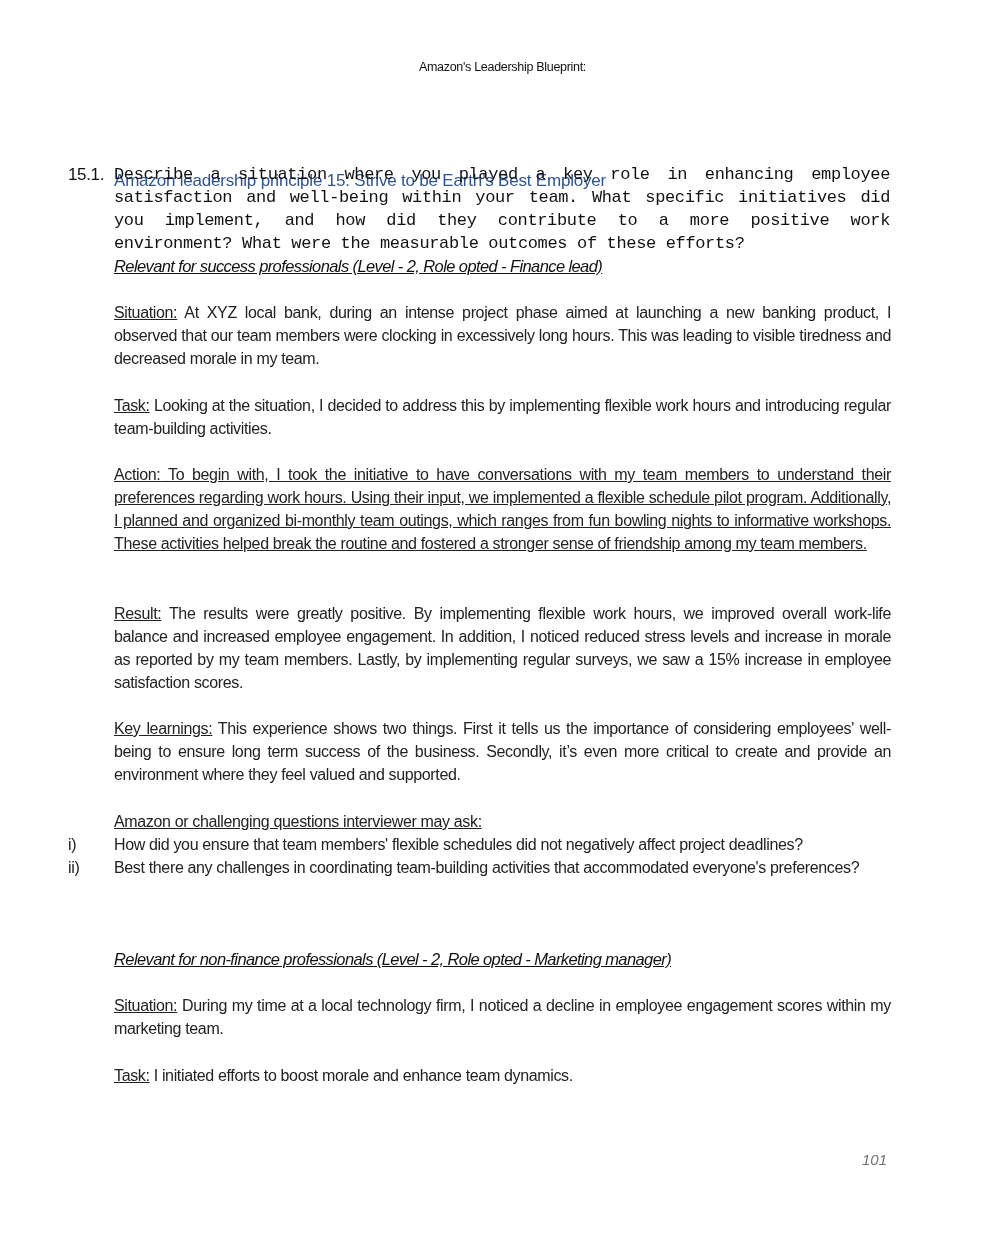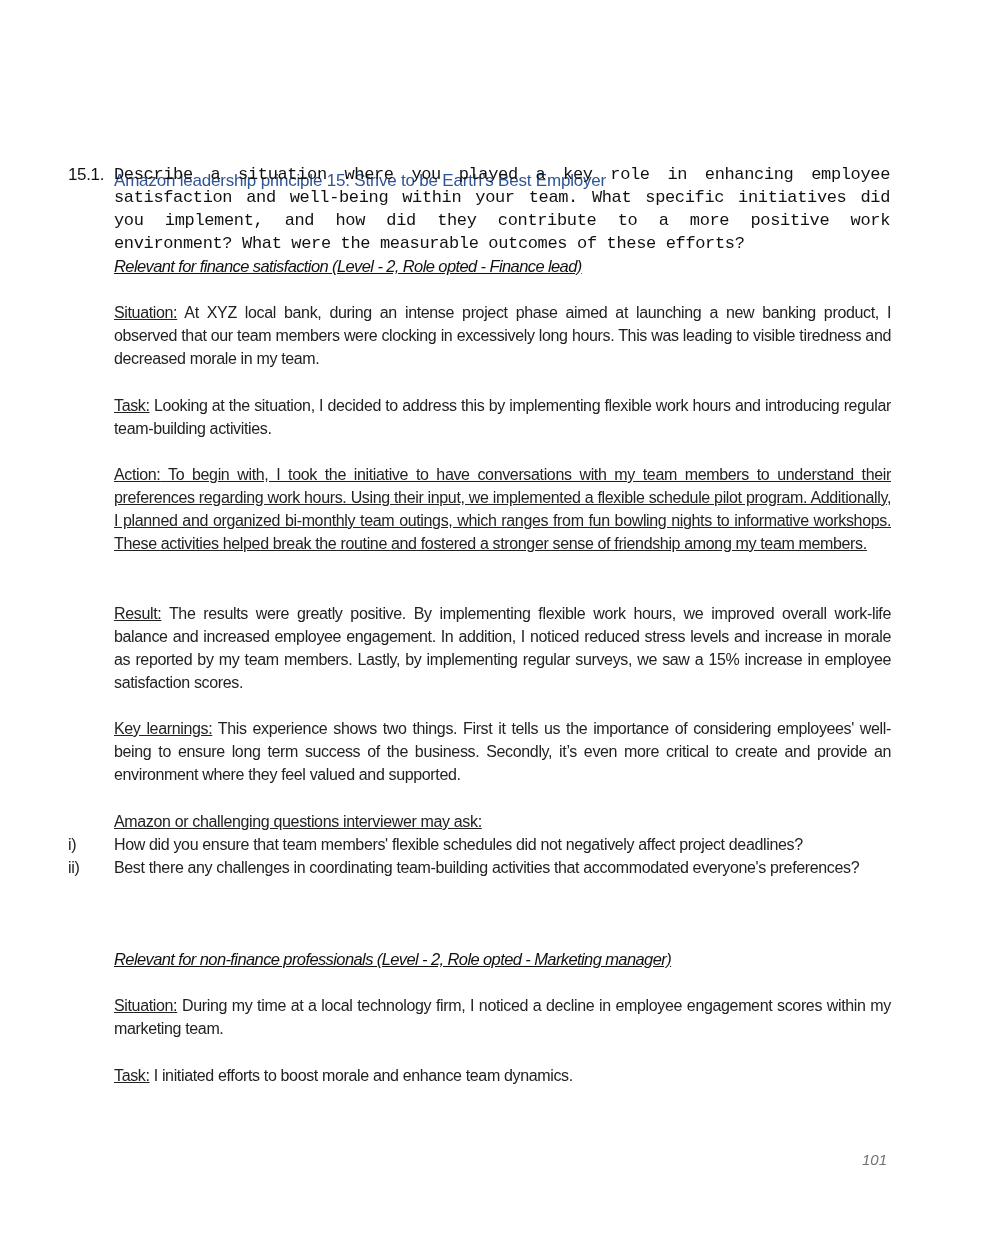--- a/index.html
+++ b/index.html
@@ -102,31 +102,32 @@
       left: 862px;
       font-size: 15px;
       color: #737373;
       font-style: italic;
     }
   </style>
 </head>
 <body>
 
 <div class="page-header">
+  <div>Amazon's Leadership Blueprint:</div>
 </div>
 
 <div class="principle-heading">Amazon leadership principle 15: Strive to be Earth’s Best Employer</div>
 
 <div class="question">
   <span class="qnum">15.1.</span>
   <div class="qtext">Describe a situation where you played a key role in enhancing employee satisfaction and well-being within your team. What specific initiatives did you implement, and how did they contribute to a more positive work environment? What were the measurable outcomes of these efforts?</div>
 </div>
 
 <div class="block left" style="top:255px;">
-  <span class="relevant">Relevant for finance satisfaction (Level - 2, Role opted - Finance lead)</span>
+  <span class="relevant">Relevant for success professionals (Level - 2, Role opted - Finance lead)</span>
 </div>
 
 <div class="block" style="top:301px;">
   <span class="label">Situation:</span><span> At XYZ local bank, during an intense project phase aimed at launching a new banking product, I observed that our team members were clocking in excessively long hours. This was leading to visible tiredness and decreased morale in my team.</span>
 </div>
 
 <div class="block" style="top:394px;">
   <span class="label">Task:</span><span> Looking at the situation, I decided to address this by implementing flexible work hours and introducing regular team-building activities.</span>
 </div>
 

